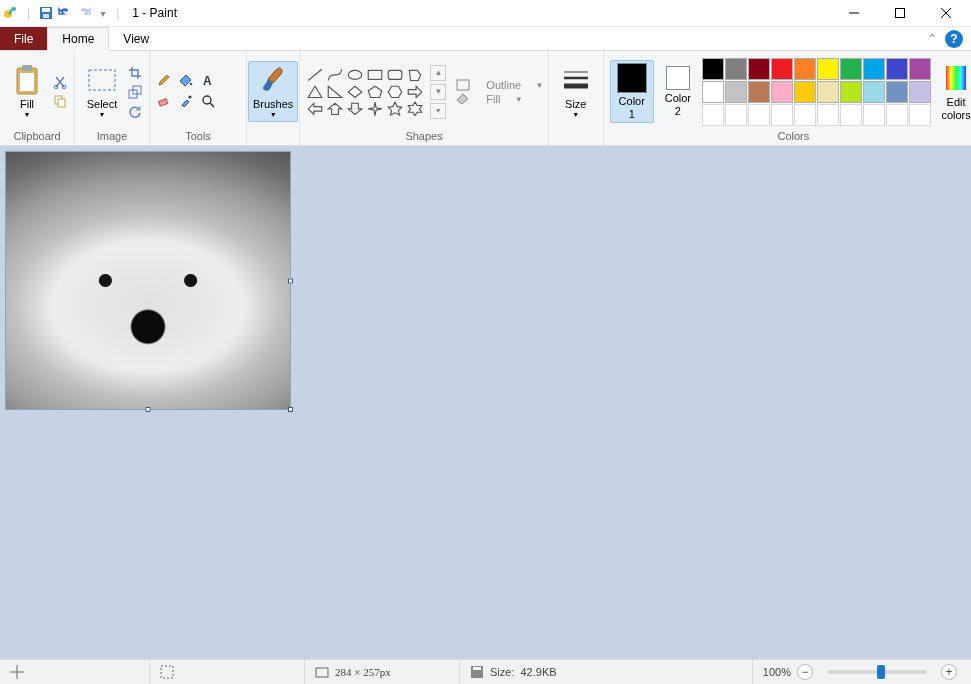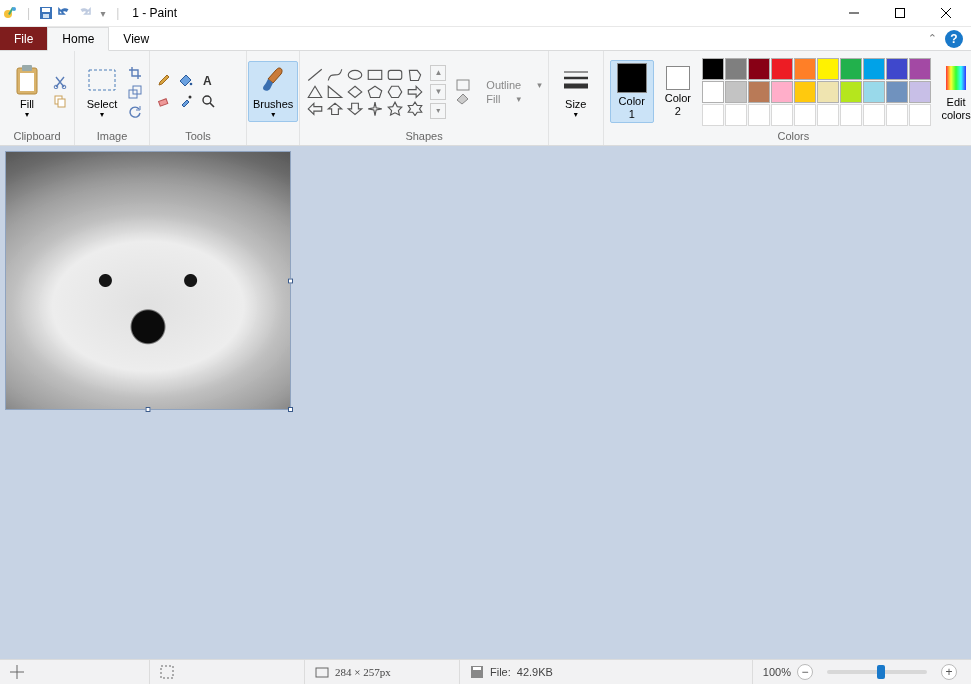--- a/index.html
+++ b/index.html
@@ -499,21 +499,21 @@
     <svg width="14" height="14">
         <rect x="1" y="3" width="12" height="9" stroke="#666" fill="none"></rect>
       </svg>
     <span>284 × 257px</span>
   </div>
   <div class="cell" style="flex:1;">
     <svg width="14" height="14">
         <rect x="1" y="1" width="12" height="12" fill="#888"></rect>
         <rect x="3" y="2" width="8" height="3" fill="#fff"></rect>
       </svg>
-    <span>File:</span>
+    <span>Size:</span>
     <span>42.9KB</span>
   </div>
   <div class="cell" style="border-right:none; gap:6px; padding-right:14px;">
     <span>100%</span>
     <span class="zbtn">−</span>
     <div class="zoomtrack">
       <div class="zoomthumb" id="zthumb" style="left: 50%;"></div>
     </div>
     <span class="zbtn">+</span>
   </div>

